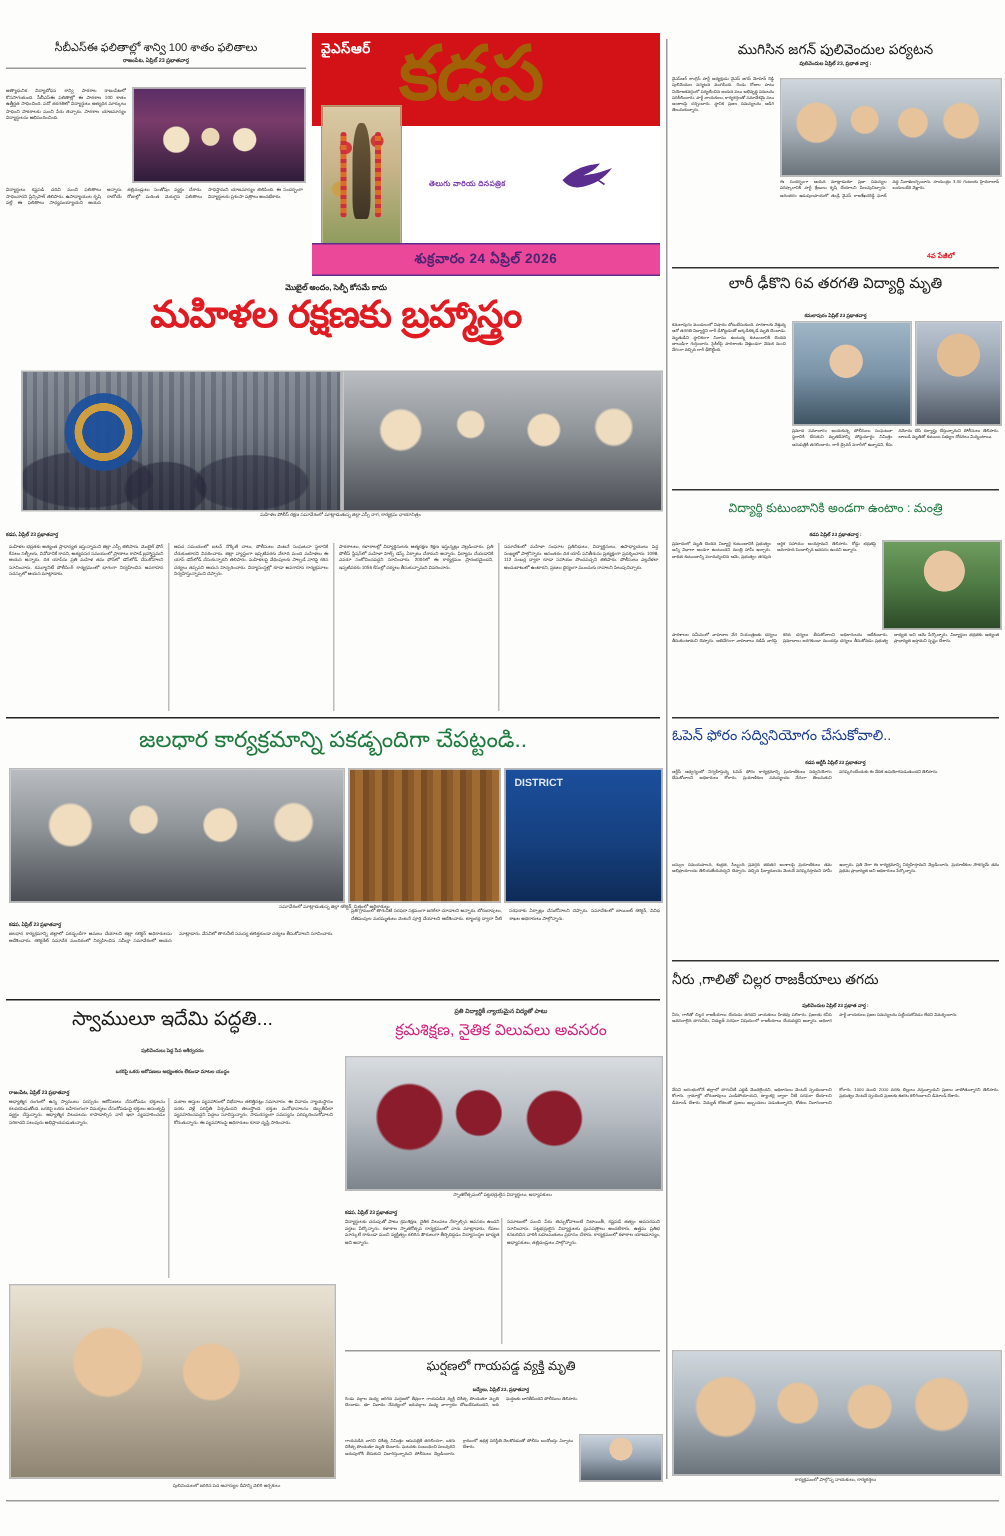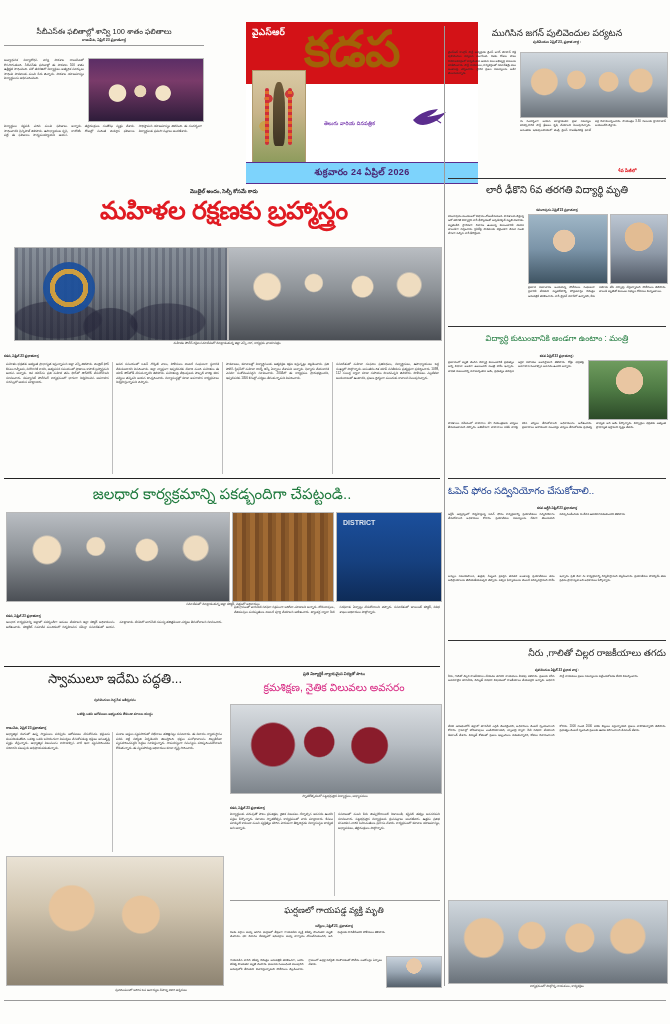--- a/index.html
+++ b/index.html
@@ -18,21 +18,21 @@
   .dateline{font-size:3.6px;font-weight:bold;color:#222;text-align:center;margin:2px 0 2px;}
   .caption{font-size:3.1px;color:#333;text-align:center;line-height:4.4px;}
   .rule{background:#111;height:1px;width:100%;}
   .rule-thin{background:#9a9a9a;height:.6px;width:100%;}
   .col-sep{position:absolute;width:.6px;background:#bdbdbd;}
 
   
   .region{position:absolute;box-sizing:border-box;}
 
   
-  .masthead{position:absolute;left:208px;top:22px;width:232px;height:162px;margin-left:38px;}
+  .masthead{position:absolute;left:208px;top:22px;width:232px;height:162px;}
   .mh-red{
     position:absolute;left:0;top:0;width:232px;height:62px;background:#d31217;
   }
   .mh-ysr{
     position:absolute;left:6px;top:5px;color:#fff;font-weight:bold;font-size:9px;
     letter-spacing:.3px;
   }
   .mh-kadapa{
     position:absolute;left:58px;top:-4px;color:#a16207;font-weight:bold;
     font-size:50px;line-height:62px;letter-spacing:-1px;white-space:nowrap;
@@ -63,21 +63,21 @@
     background:linear-gradient(180deg,#6e5a3a,#3f3424);border-radius:40% 40% 20% 20%;
   }
   .mh-deity .gar1,.mh-deity .gar2{
     position:absolute;top:18%;width:7%;height:62%;border-radius:3px;
     background:repeating-linear-gradient(180deg,#cf2f3a 0 3px,#e06a2a 3px 6px);
   }
   .mh-deity .gar1{left:24%;}
   .mh-deity .gar2{left:68%;}
   .mh-date{
     position:absolute;left:0;top:140px;width:232px;height:20px;
-    background:#7dd3fc;border-top:1.2px solid #5b2d8e;border-bottom:1.2px solid #5b2d8e;
+    background:#ec4899;border-top:1.2px solid #5b2d8e;border-bottom:1.2px solid #5b2d8e;
     display:flex;align-items:center;justify-content:center;
     color:#4a2472;font-weight:bold;font-size:9px;letter-spacing:.4px;
   }
 
   
   .hl{font-weight:normal;line-height:1.12;}
   .hl-black{color:#1a1a1a;}
   .hl-green{color:#1f7a3d;}
   .hl-blue{color:#1b3e8f;}
   .hl-magenta{color:#d6227f;}
@@ -256,21 +256,21 @@
   <div class="region body-text tel" style="left:6px;top:620px;width:222px;height:44px;overflow:hidden;column-count:2;column-gap:5px;">జలధార కార్యక్రమాన్ని జిల్లాలో పకడ్బందీగా అమలు చేయాలని జిల్లా కలెక్టర్ అధికారులను ఆదేశించారు. కలెక్టరేట్ సమావేశ మందిరంలో నిర్వహించిన సమీక్షా సమావేశంలో ఆయన మాట్లాడారు. వేసవిలో తాగునీటి సమస్య తలెత్తకుండా చర్యలు తీసుకోవాలని సూచించారు.</div>
   <div class="region body-text tel" style="left:234px;top:605px;width:206px;height:58px;overflow:hidden;column-count:2;column-gap:5px;">ప్రతి గ్రామంలో తాగునీటి సరఫరా సక్రమంగా జరిగేలా చూడాలని అన్నారు. బోరుబావులు, చేతిపంపుల మరమ్మతులు వెంటనే పూర్తి చేయాలని ఆదేశించారు. ట్యాంకర్ల ద్వారా నీటి సరఫరాకు ఏర్పాట్లు చేసుకోవాలని చెప్పారు. సమావేశంలో జాయింట్ కలెక్టర్, వివిధ శాఖల అధికారులు పాల్గొన్నారు.</div>
   <div class="rule" style="position:absolute;left:4px;top:666px;width:436px;height:.9px;background:#222;"></div>
 
   <div class="hl hl-blue tel" style="position:absolute;left:448px;top:486px;width:218px;font-size:9.6px;text-align:left;">ఓపెన్ ఫోరం సద్వినియోగం చేసుకోవాలి..</div>
   <div class="dateline tel" style="position:absolute;left:448px;top:504px;width:218px;font-size:3.2px;">కడప ఆర్టీసీ ఏప్రిల్ 23 ప్రభాతవార్త</div>
   <div class="region body-text sm tel" style="left:448px;top:512px;width:218px;height:58px;overflow:hidden;column-count:2;column-gap:5px;">ఆర్టీసీ ఆధ్వర్యంలో నిర్వహిస్తున్న ఓపెన్ ఫోరం కార్యక్రమాన్ని ప్రయాణికులు సద్వినియోగం చేసుకోవాలని అధికారులు కోరారు. ప్రయాణికుల సమస్యలను నేరుగా తెలుసుకుని పరిష్కరించేందుకు ఈ వేదిక ఉపయోగపడుతుందని తెలిపారు.</div>
   <div class="region body-text sm tel" style="left:448px;top:574px;width:218px;height:62px;overflow:hidden;column-count:2;column-gap:5px;">బస్సుల సమయపాలన, శుభ్రత, సిబ్బంది ప్రవర్తన తదితర అంశాలపై ప్రయాణికులు తమ అభిప్రాయాలను తెలియజేయవచ్చని చెప్పారు. వచ్చిన ఫిర్యాదులను వెంటనే పరిష్కరిస్తామని హామీ ఇచ్చారు. ప్రతి నెలా ఈ కార్యక్రమాన్ని నిర్వహిస్తామని వెల్లడించారు. ప్రయాణికుల సౌకర్యమే తమ ప్రథమ ప్రాధాన్యత అని అధికారులు పేర్కొన్నారు.</div>
   <div class="rule" style="position:absolute;left:448px;top:640px;width:218px;height:.8px;background:#333;"></div>
 
-  <div class="hl hl-black tel" style="position:absolute;left:448px;top:648px;width:218px;font-size:9.2px;text-align:right;">నీరు ,గాలితో చిల్లర రాజకీయాలు తగదు</div>
+  <div class="hl hl-black tel" style="position:absolute;left:448px;top:648px;width:218px;font-size:9.2px;text-align:left;">నీరు ,గాలితో చిల్లర రాజకీయాలు తగదు</div>
   <div class="dateline tel" style="position:absolute;left:448px;top:666px;width:218px;font-size:3.2px;">పులివెందుల ఏప్రిల్ 23 ప్రభాత వార్త :</div>
   <div class="region body-text sm tel" style="left:448px;top:674px;width:218px;height:48px;overflow:hidden;column-count:2;column-gap:5px;">నీరు, గాలితో చిల్లర రాజకీయాలు చేయడం తగదని నాయకులు హితవు పలికారు. ప్రజలకు కనీస అవసరాలైన తాగునీరు, విద్యుత్ సరఫరా విషయంలో రాజకీయాలు చేయవద్దని అన్నారు. అధికార పార్టీ నాయకులు ప్రజల సమస్యలను పట్టించుకోవడం లేదని విమర్శించారు.</div>
   <div class="region body-text sm tel" style="left:448px;top:724px;width:218px;height:170px;overflow:hidden;column-count:2;column-gap:5px;">వేసవి ఆరంభంలోనే జిల్లాలో తాగునీటి ఎద్దడి మొదలైందని, అధికారులు వెంటనే స్పందించాలని కోరారు. గ్రామాల్లో బోరుబావులు ఎండిపోయాయని, ట్యాంకర్ల ద్వారా నీటి సరఫరా చేయాలని డిమాండ్ చేశారు. విద్యుత్ కోతలతో ప్రజలు ఇబ్బందులు పడుతున్నారని, కోతలు నివారించాలని కోరారు. 1000 నుంచి 2000 వరకు బిల్లులు వస్తున్నాయని ప్రజలు వాపోతున్నారని తెలిపారు. ప్రభుత్వం వెంటనే స్పందించి ప్రజలకు ఊరట కలిగించాలని డిమాండ్ చేశారు.</div>
   <div class="photo ph-group" style="left:448px;top:900px;width:218px;height:82px;"></div>
   <div class="caption tel" style="position:absolute;left:448px;top:984px;width:218px;">కార్యక్రమంలో పాల్గొన్న నాయకులు, కార్యకర్తలు</div>
 
   <div class="hl hl-black tel" style="position:absolute;left:4px;top:672px;width:222px;font-size:13px;text-align:center;">స్వాములూ ఇదేమి పద్ధతి...</div>
   <div class="caption tel" style="position:absolute;left:4px;top:698px;width:222px;font-weight:bold;font-size:3.2px;">పులివెందులు పెద్ద సేవ ఆశీర్వచనం</div>
   <div class="caption tel" style="position:absolute;left:4px;top:712px;width:222px;font-weight:bold;font-size:3.2px;">ఒకరిపై ఒకరు ఆరోపణలు అభ్యంతరం లేకుండా మాటల యుద్ధం</div>
   <div class="dateline tel" style="position:absolute;left:6px;top:724px;width:120px;text-align:left;font-size:3.3px;">రాజంపేట, ఏప్రిల్ 23 ప్రభాతవార్త</div>

